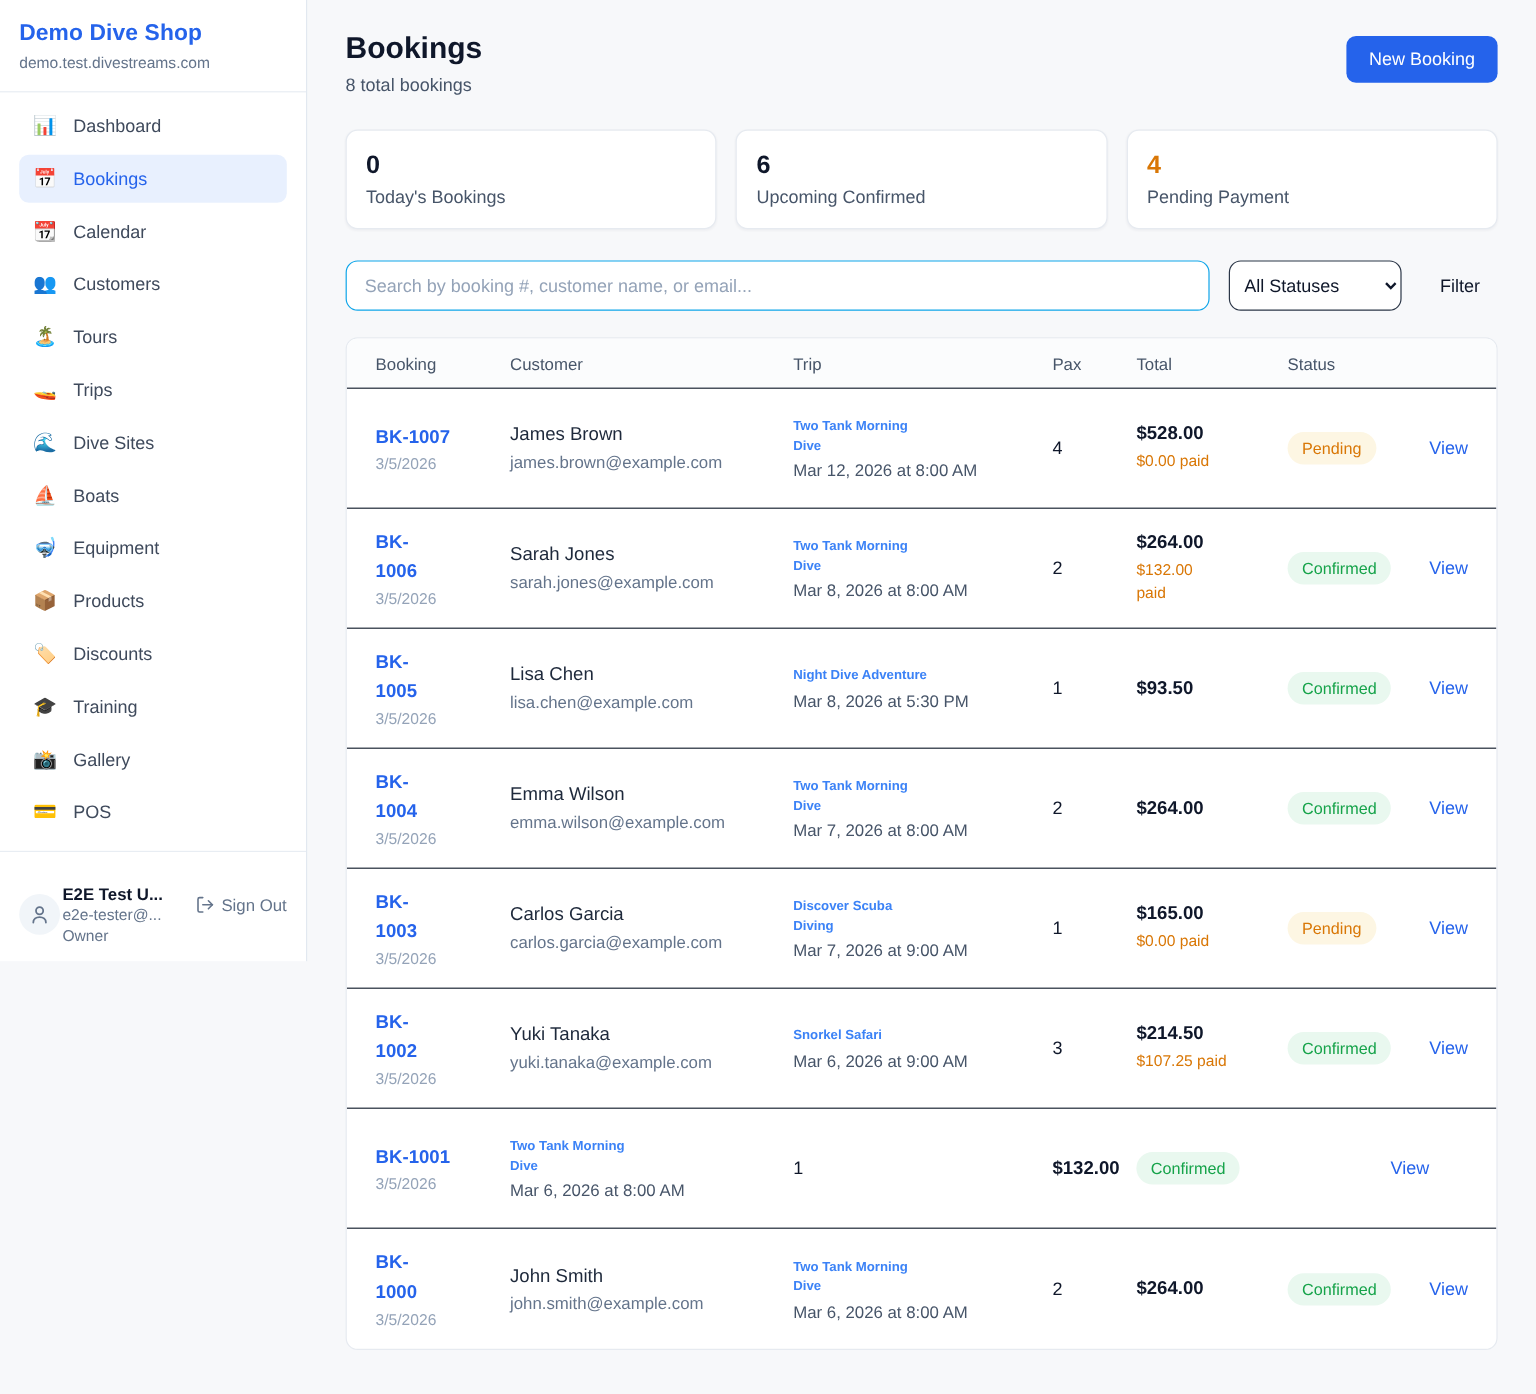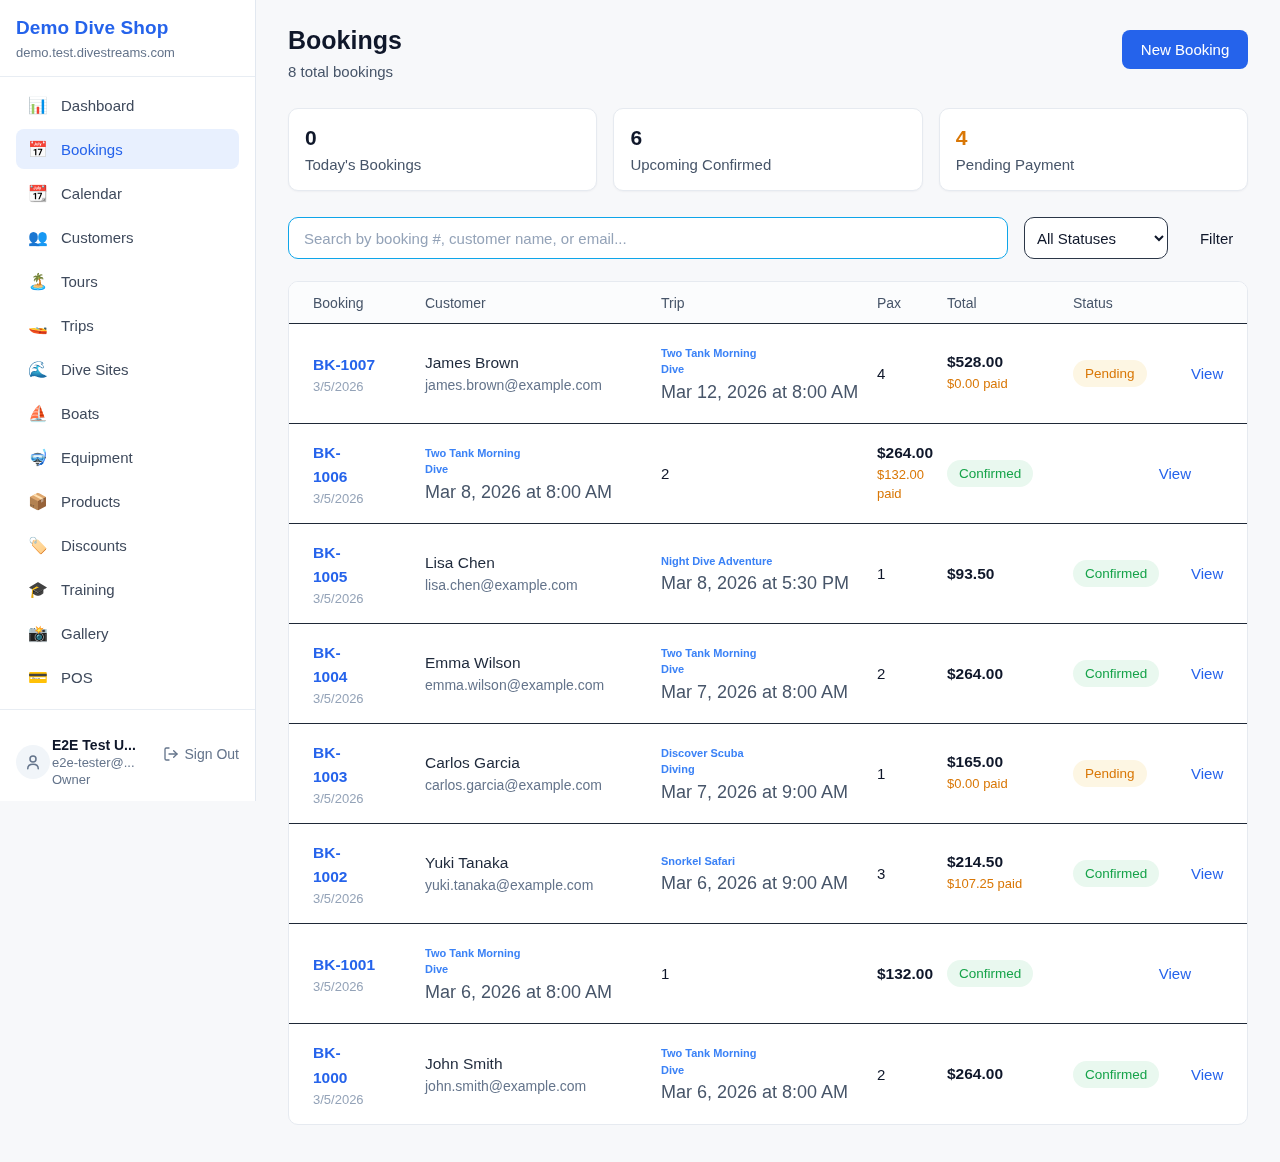--- a/index.html
+++ b/index.html
@@ -103,21 +103,21 @@
   }
   .th { font-size: 14px; color: #475569; font-weight: 500; }
   .trow { min-height: 100px; border-bottom: 1px solid #1f2937; padding-top: 14px; padding-bottom: 14px; }
   .trow:last-child { border-bottom: none; }
 
   .bk-id { color: #2563eb; font-weight: 600; font-size: 15.5px; line-height: 1.55; cursor: pointer; }
   .bk-date { color: #94a3b8; font-size: 13px; margin-top: 2px; }
   .cust-name { color: #1e293b; font-size: 15.5px; }
   .cust-email { color: #64748b; font-size: 14px; margin-top: 5px; }
   .trip-title { color: #3b82f6; font-weight: 600; font-size: 11px; line-height: 1.5; }
-  .trip-date { color: #475569; font-size: 18px; margin-top: 4px; }
+  .trip-date { color: #475569; font-size: 14px; margin-top: 4px; }
   .pax-val { font-size: 15px; color: #0f172a; }
   .total-val { font-weight: 700; font-size: 15.5px; color: #0f172a; }
   .paid-val { font-size: 13px; margin-top: 4px; line-height: 1.45; }
   .badge {
     display: inline-block; padding: 6px 12px; border-radius: 999px;
     font-size: 13.5px; font-weight: 500;
   }
   .view-link { font-size: 15px; font-weight: 500; color: #2563eb; cursor: pointer; justify-self: end; text-decoration: none; }
 </style>
 </head>
@@ -277,20 +277,24 @@
       <span class="badge" style="background: rgb(253, 246, 227); color: rgb(217, 119, 6);">Pending</span>
     </div>
     <a class="view-link">View</a>
   </div>
           <div class="tgrid trow">
     <div>
       <div class="bk-id">BK-<br>1006</div>
       <div class="bk-date">3/5/2026</div>
     </div>
     <div>
+      <div class="cust-name">Sarah Jones</div>
+      <div class="cust-email">sarah.jones@example.com</div>
+    </div>
+    <div>
       <div class="trip-title">Two Tank Morning<br>Dive</div>
       <div class="trip-date">Mar 8, 2026 at 8:00 AM</div>
     </div>
     <div class="pax-val">2</div>
     <div>
       <div class="total-val">$264.00</div>
       <div class="paid-val" style="color: rgb(217, 119, 6);">$132.00<br>paid</div>
     </div>
     <div>
       <span class="badge" style="background: rgb(233, 248, 239); color: rgb(22, 163, 74);">Confirmed</span>

